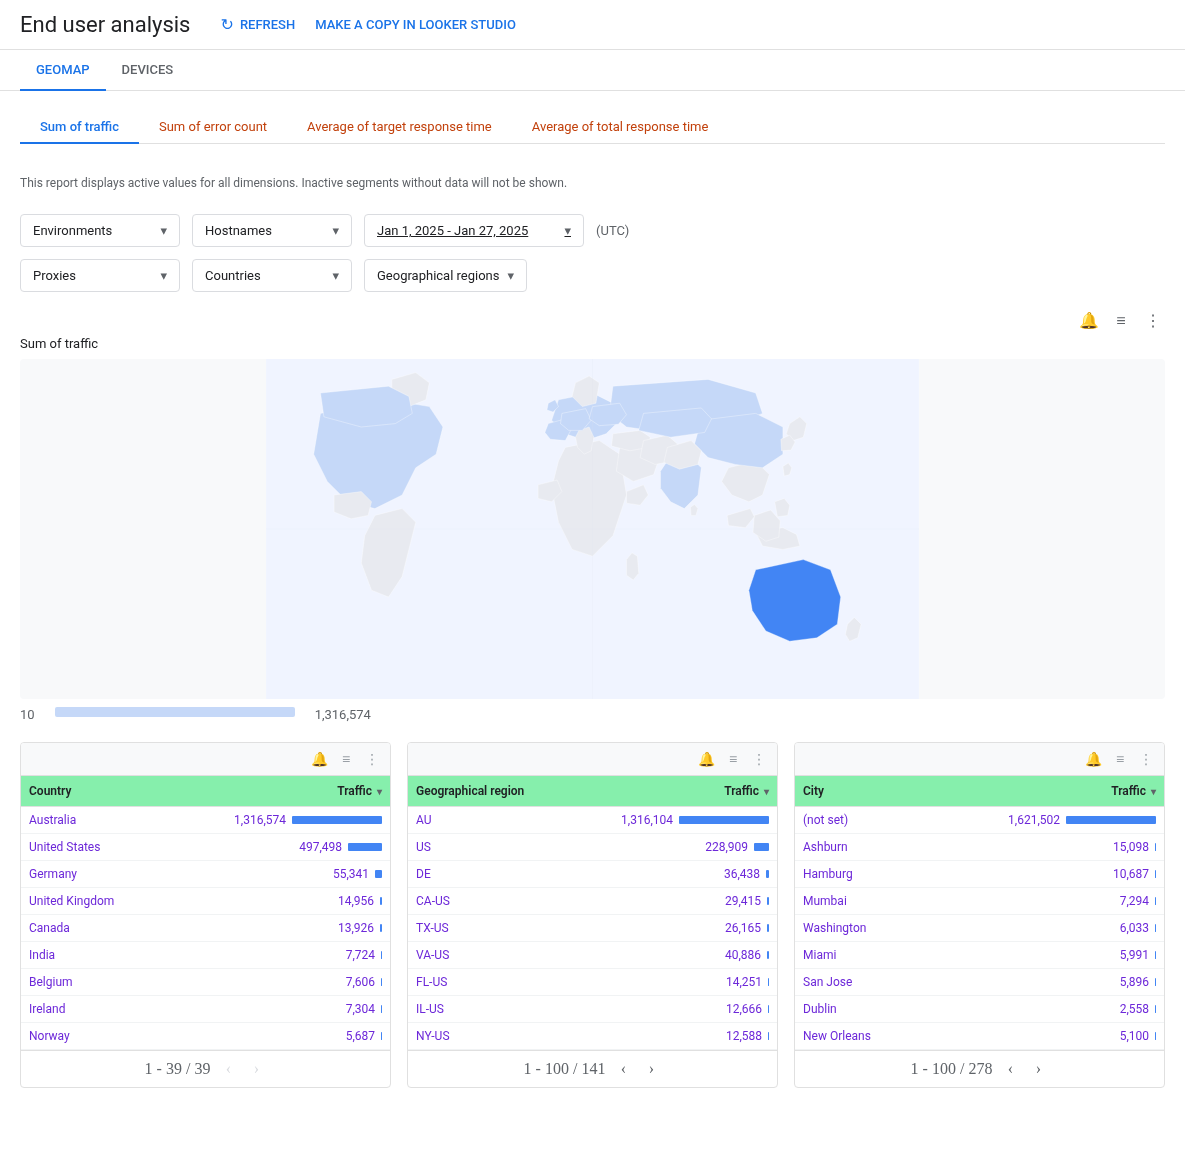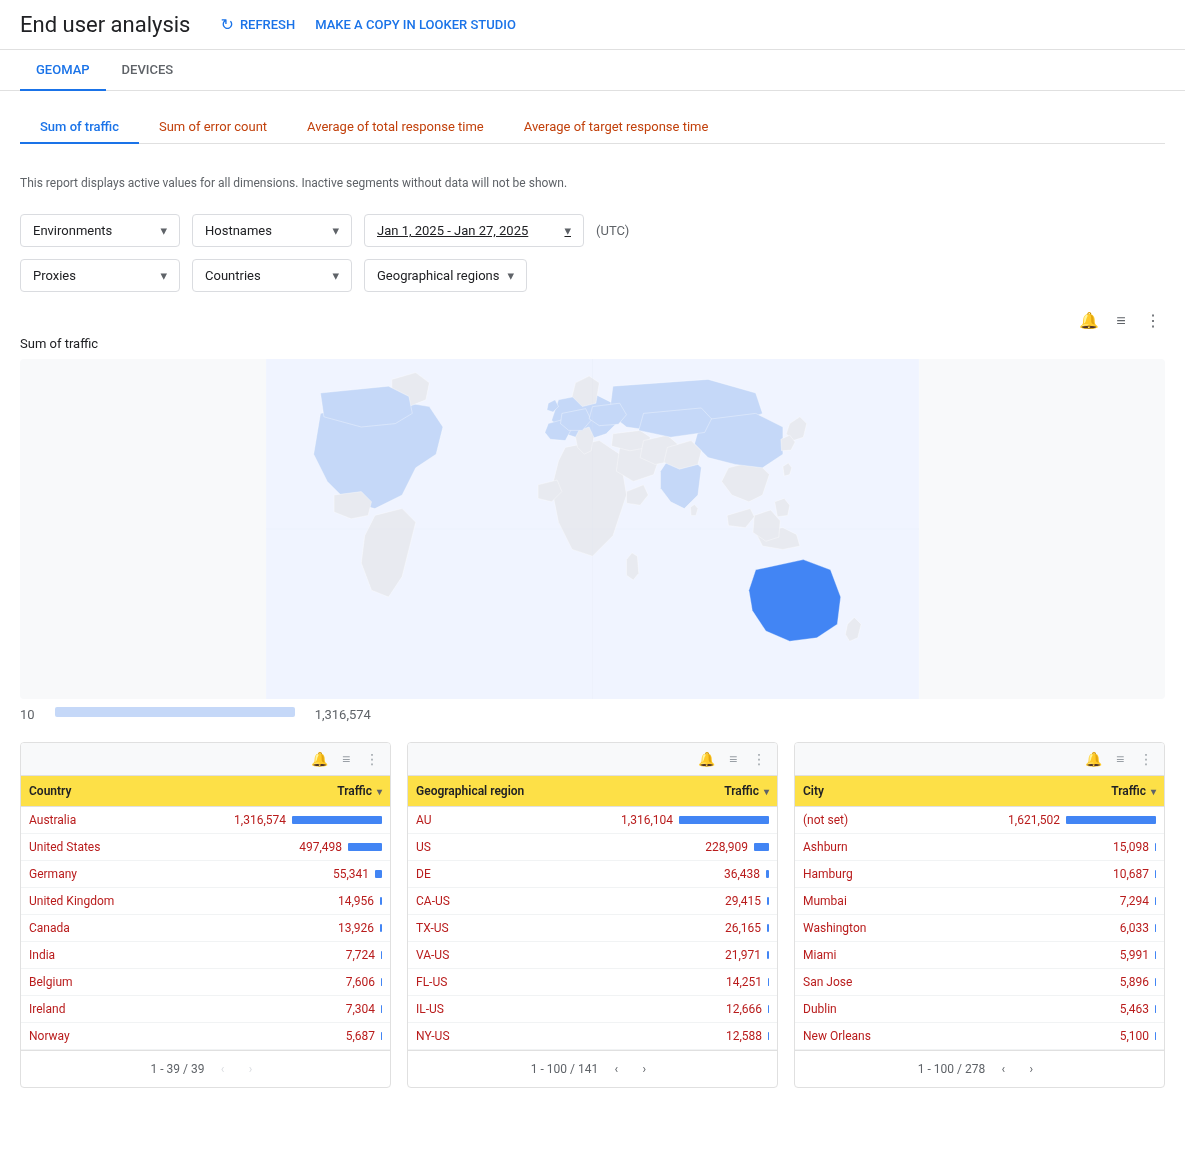--- a/index.html
+++ b/index.html
@@ -47,32 +47,32 @@
     .map-scale { display: flex; align-items: flex-start; gap: 20px; margin-top: 8px; font-size: 13px; color: #5f6368; }
     .scale-bar { width: 240px; height: 10px; background: #c5d8f8; border-radius: 2px; }
     
     
     .tables-section { display: flex; gap: 16px; margin-top: 20px; }
     .data-table-container { flex: 1; border: 1px solid #e0e0e0; border-radius: 4px; overflow: hidden; }
     .table-toolbar { display: flex; justify-content: flex-end; gap: 6px; padding: 6px 8px; background: #f8f9fa; border-bottom: 1px solid #e0e0e0; }
     .table-toolbar-icon { color: #9aa0a6; font-size: 14px; cursor: pointer; width: 20px; height: 20px; display: flex; align-items: center; justify-content: center; }
     
     table { width: 100%; border-collapse: collapse; }
-    thead th { padding: 8px 8px; font-size: 12px; font-weight: 600; color: #202124; text-align: left; background: #fde047; border-bottom: 1px solid #e0e0e0; }
+    thead th { padding: 8px 8px; font-size: 12px; font-weight: 600; color: #202124; text-align: left; background: #86efac; border-bottom: 1px solid #e0e0e0; }
     thead th.right { text-align: right; }
-    tbody td { padding: 6px 8px; font-size: 12px; color: #b91c1c; border-bottom: 1px solid #f1f3f4; }
+    tbody td { padding: 6px 8px; font-size: 12px; color: #6d28d9; border-bottom: 1px solid #f1f3f4; }
     tbody td.right { text-align: right; }
     
     
     .traffic-cell { display: flex; align-items: center; gap: 6px; justify-content: flex-end; }
     .traffic-bar { height: 8px; background: #4285f4; border-radius: 1px; }
     .traffic-value { min-width: 55px; text-align: right; font-size: 12px; }
     
     
-    .pagination { display: flex; align-items: center; justify-content: center; gap: 8px; padding: 8px; font-size: 12px; color: #5f6368; border-top: 1px solid #e0e0e0; }
+    .pagination { display: flex; align-items: center; justify-content: center; gap: 8px; padding: 8px; font-size: 16px; color: #5f6368; border-top: 1px solid #e0e0e0; font-family: Liberation Serif, serif; }
     .page-nav { cursor: pointer; color: #5f6368; width: 20px; height: 20px; display: flex; align-items: center; justify-content: center; border-radius: 50%; }
     .page-nav.disabled { color: #dadce0; cursor: default; }
     
     
     .sort-arrow { font-size: 10px; margin-left: 2px; color: #5f6368; }
     
     
     .world-map { width: 100%; height: 100%; }
     .country-default { fill: #e8eaf0; stroke: #fff; stroke-width: 0.5; }
     .country-light { fill: #c5d8f8; stroke: #fff; stroke-width: 0.5; }
@@ -97,22 +97,22 @@
 <div class="main-tabs">
   <div class="main-tab active">GEOMAP</div>
   <div class="main-tab">DEVICES</div>
 </div>
 
 <div class="content">
 
   <div class="sub-tabs">
     <div class="sub-tab active">Sum of traffic</div>
     <div class="sub-tab">Sum of error count</div>
+    <div class="sub-tab">Average of target response time</div>
     <div class="sub-tab">Average of total response time</div>
-    <div class="sub-tab">Average of target response time</div>
   </div>
 
   <div class="info-text">This report displays active values for all dimensions. Inactive segments without data will not be shown.</div>
 
   <div class="filter-row">
     <div class="filter-select">
       <span>Environments</span>
       <span class="arrow">▾</span>
     </div>
     <div class="filter-select">
@@ -398,21 +398,21 @@
       <div class="traffic-cell">
         <span class="traffic-value">26,165</span>
         <div class="traffic-bar" style="width:2px;"></div>
       </div>
     </td>
             </tr>
             <tr>
     <td>VA-US</td>
     <td class="right">
       <div class="traffic-cell">
-        <span class="traffic-value">21,971</span>
+        <span class="traffic-value">40,886</span>
         <div class="traffic-bar" style="width:2px;"></div>
       </div>
     </td>
             </tr>
             <tr>
     <td>FL-US</td>
     <td class="right">
       <div class="traffic-cell">
         <span class="traffic-value">14,251</span>
         <div class="traffic-bar" style="width:1px;"></div>
@@ -520,21 +520,21 @@
       <div class="traffic-cell">
         <span class="traffic-value">5,896</span>
         <div class="traffic-bar" style="width:1px;"></div>
       </div>
     </td>
             </tr>
             <tr>
     <td>Dublin</td>
     <td class="right">
       <div class="traffic-cell">
-        <span class="traffic-value">5,463</span>
+        <span class="traffic-value">2,558</span>
         <div class="traffic-bar" style="width:1px;"></div>
       </div>
     </td>
             </tr>
             <tr>
     <td>New Orleans</td>
     <td class="right">
       <div class="traffic-cell">
         <span class="traffic-value">5,100</span>
         <div class="traffic-bar" style="width:1px;"></div>

